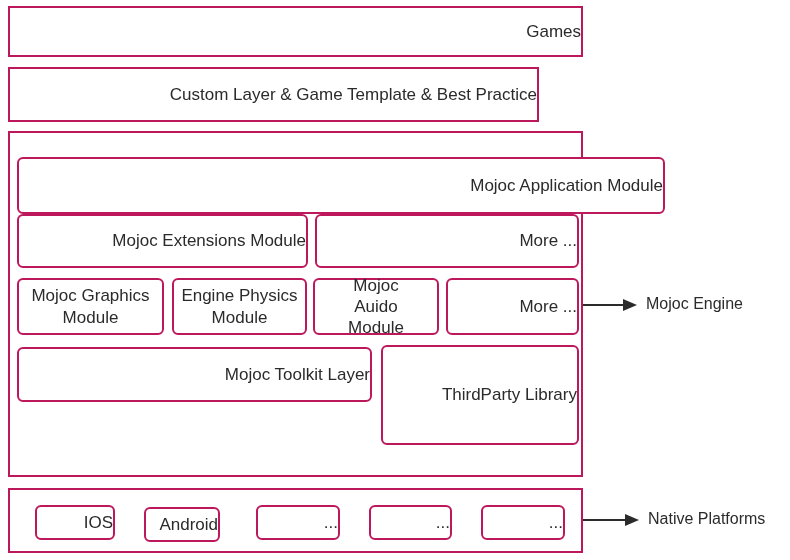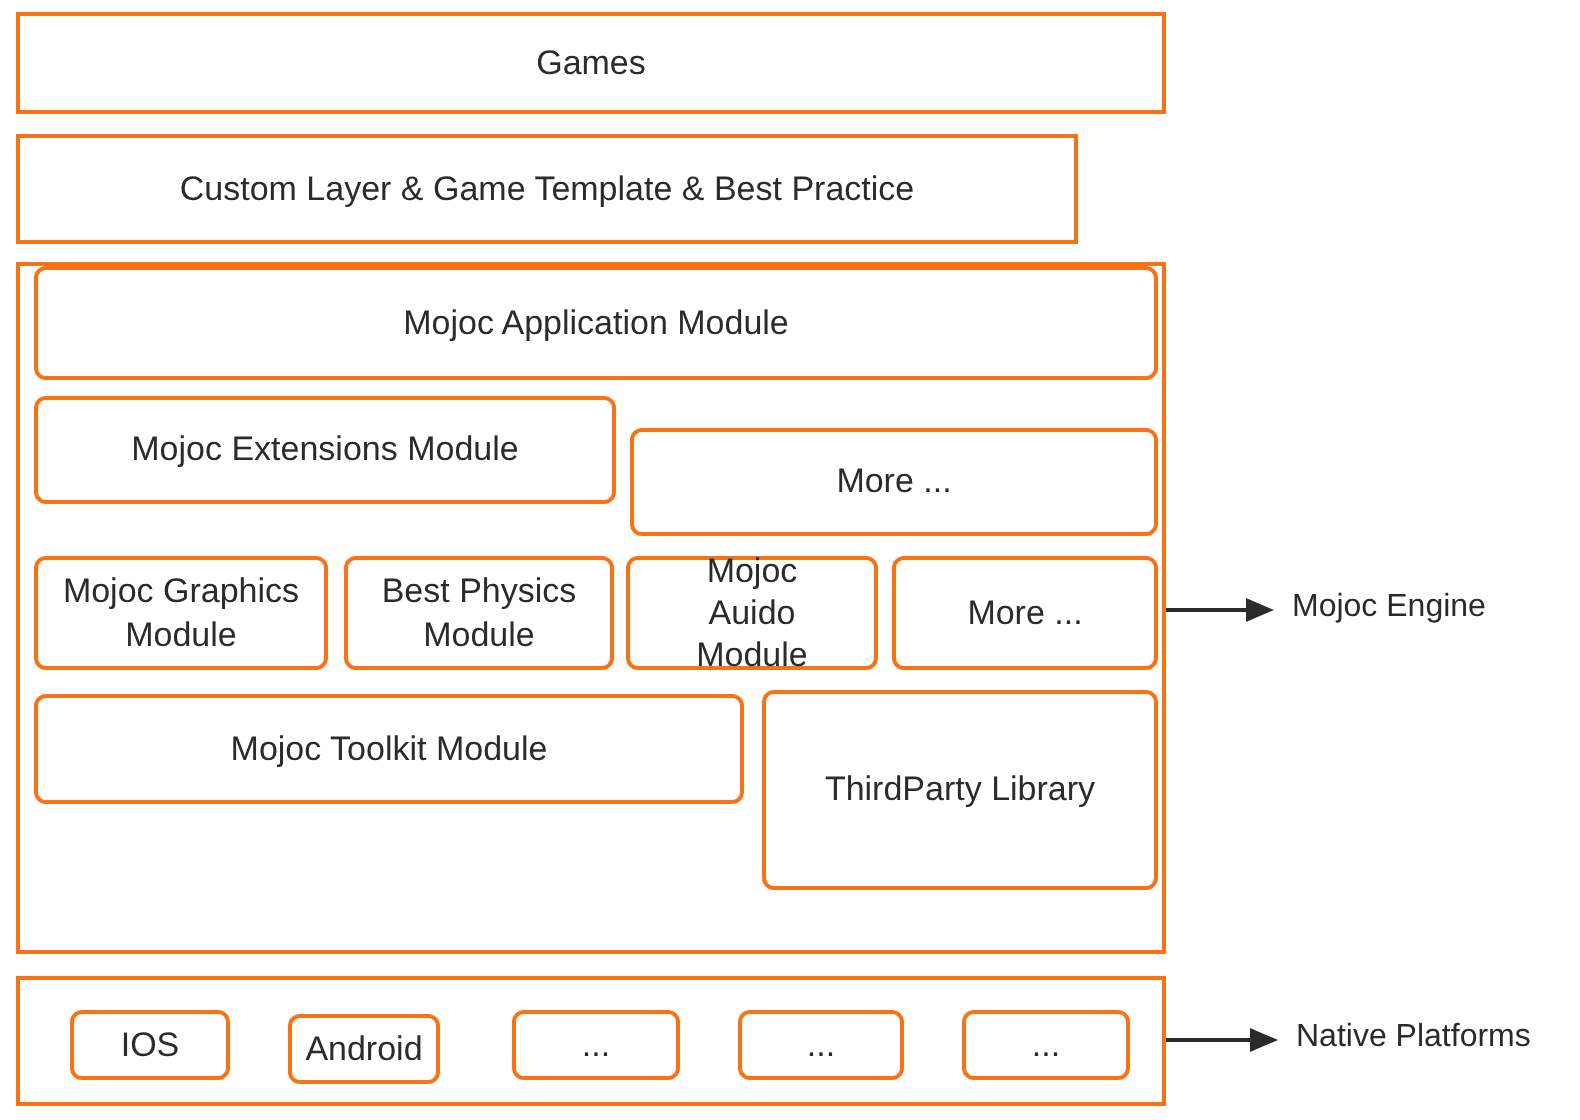--- a/index.html
+++ b/index.html
@@ -8,40 +8,40 @@
     background: #ffffff;
     font-family: "Liberation Sans", sans-serif;
     color: #2b2b2b;
     overflow: hidden;
   }
   .canvas { position: relative; width: 790px; height: 560px; }
 
   .box {
     position: absolute;
     box-sizing: border-box;
-    border: 2px solid #f97316;
+    border: 2px solid #be185d;
     background: #ffffff;
     display: flex;
     align-items: center;
-    justify-content: center;
+    justify-content: flex-end;
     text-align: center;
     font-size: 17px;
     line-height: 1.25;
   }
   .rounded { border-radius: 6px; }
 
   
   #games      { left: 8px;  top: 6px;   width: 575px; height: 51px; }
   #custom     { left: 8px;  top: 67px;  width: 531px; height: 55px; }
   #engine     { left: 8px;  top: 131px; width: 575px; height: 346px; }
   #platforms  { left: 8px;  top: 488px; width: 575px; height: 65px; }
 
   
-  #application { left: 7px;   top: 0;  width: 562px; height: 57px; }
-  #extensions  { left: 7px;   top: 65px;  width: 291px; height: 54px; }
+  #application { left: 7px;   top: 24px;  width: 648px; height: 57px; }
+  #extensions  { left: 7px;   top: 81px;  width: 291px; height: 54px; }
   #more-top    { left: 305px; top: 81px;  width: 264px; height: 54px; }
   #graphics    { left: 7px;   top: 145px; width: 147px; height: 57px; padding: 0 6px; }
   #physics     { left: 162px; top: 145px; width: 135px; height: 57px; padding: 0 4px; }
   #audio       { left: 303px; top: 145px; width: 126px; height: 57px; padding: 0 16px; }
   #more-mid    { left: 436px; top: 145px; width: 133px; height: 57px; }
   #toolkit     { left: 7px;   top: 214px; width: 355px; height: 55px; }
   #purec       { left: 7px;   top: 276px; width: 355px; height: 55px; }
   #thirdparty  { left: 371px; top: 212px; width: 198px; height: 100px; }
 
   
@@ -96,30 +96,30 @@
     <div class="box rounded" id="extensions">
       <span>Mojoc Extensions Module</span>
     </div>
     <div class="box rounded" id="more-top">
       <span>More ...</span>
     </div>
     <div class="box rounded" id="graphics">
       <span>Mojoc Graphics Module</span>
     </div>
     <div class="box rounded" id="physics">
-      <span>Best Physics Module</span>
+      <span>Engine Physics Module</span>
     </div>
     <div class="box rounded" id="audio">
       <span>Mojoc Auido Module</span>
     </div>
     <div class="box rounded" id="more-mid">
       <span>More ...</span>
     </div>
     <div class="box rounded" id="toolkit">
-      <span>Mojoc Toolkit Module</span>
+      <span>Mojoc Toolkit Layer</span>
     </div>
     <div class="box rounded" id="thirdparty">
       <span>ThirdParty Library</span>
     </div>
   </div>
 
   <div class="box" id="platforms">
     <div class="box rounded" id="plat-ios">
       <span>IOS</span>
     </div>

